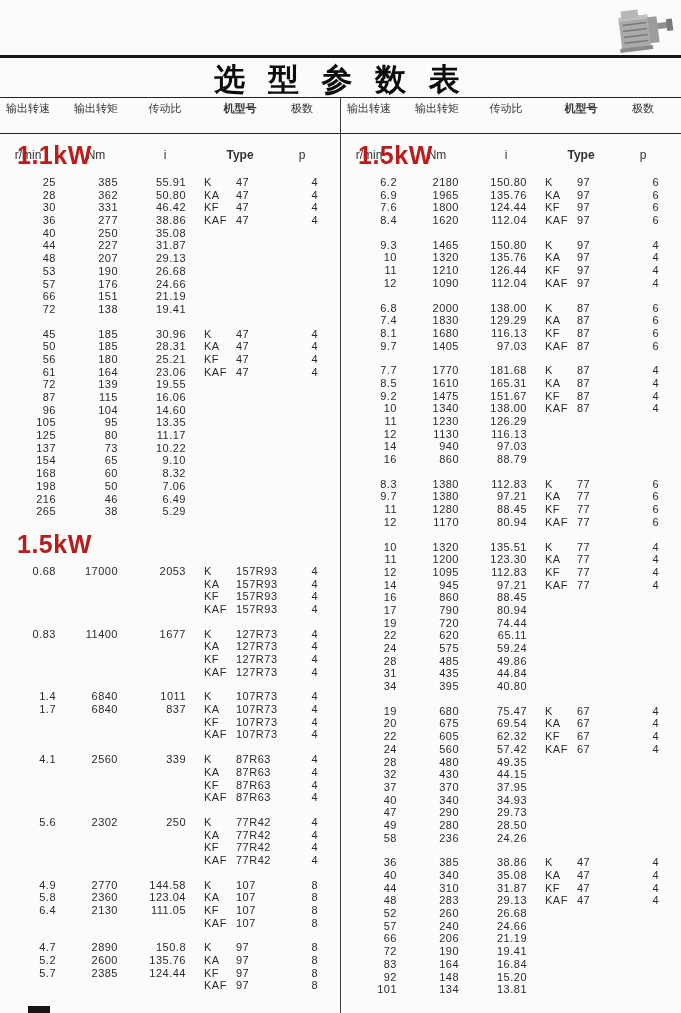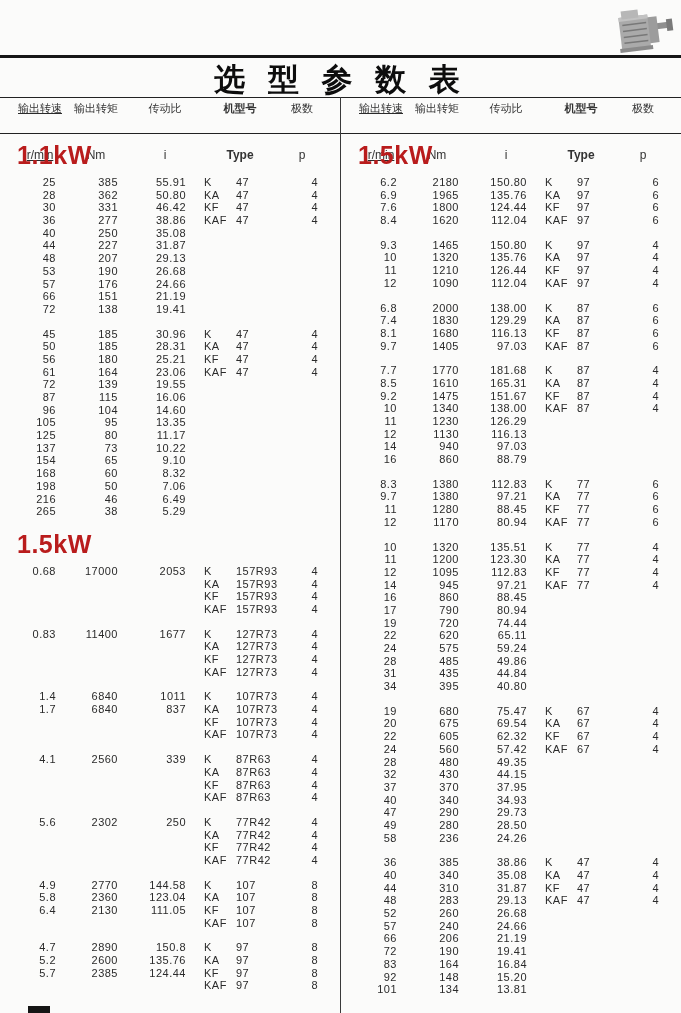--- a/index.html
+++ b/index.html
@@ -17,21 +17,21 @@
   .title-rule  { position:absolute; left:0; top:97px;  width:681px; height:1px; background:#222; }
   .header-rule { position:absolute; left:0; top:133px; width:681px; height:1px; background:#222; }
   .v-divider   { position:absolute; left:340px; top:97px; width:1px; height:916px; background:#3a3a3a; }
 
   .hgroup { position:absolute; top:101px; width:340px; height:32px; }
   .hgroup.left  { left:0; }
   .hgroup.right { left:341px; }
   .hcell { position:absolute; transform:translateX(-50%); text-align:center; }
   .hcell .hlabel { display:block; font-size:11px; line-height:15px; color:#333; }
   .hcell .hunit  { display:block; font-size:12px; line-height:14px; color:#333;margin-top:32px; }
-  .h1 { left:40px;text-decoration:underline; }  .h2 { left:96px; }  .h3 { left:165px;text-align:center; }
+  .h1 { left:28px; }  .h2 { left:96px; }  .h3 { left:165px;text-align:center; }
   .h4 { left:240px;font-weight:bold; } .h5 { left:302px; }
 
   .table-col { position:absolute; top:139px; width:340px; }
   .table-col.left  { left:0; }
   .table-col.right { left:341px; }
 
   .section-heading {
     font-size:25px; font-weight:bold; color:#b91c1c;
     padding-left:17px; margin:2px 0 7px 0; line-height:28px; letter-spacing:0.5px;
   }

